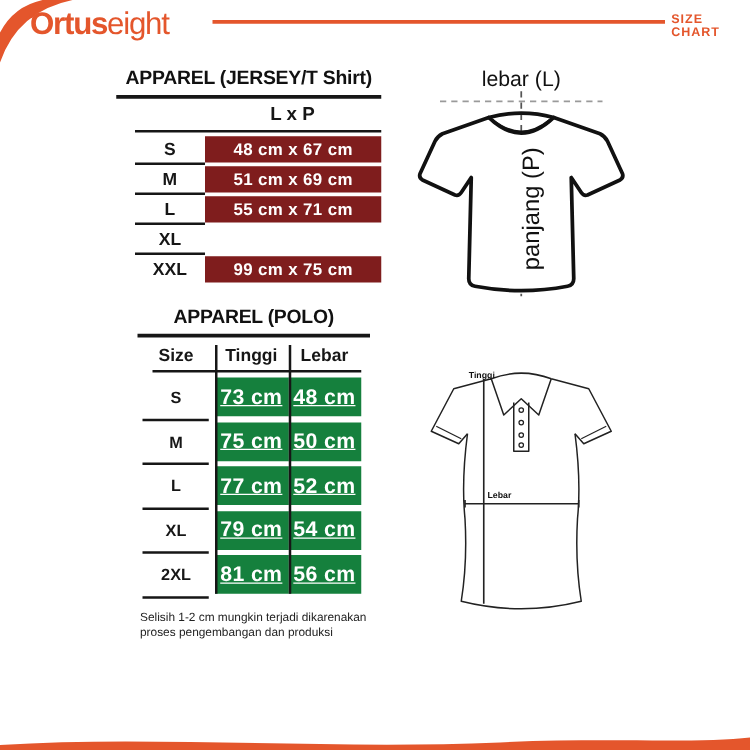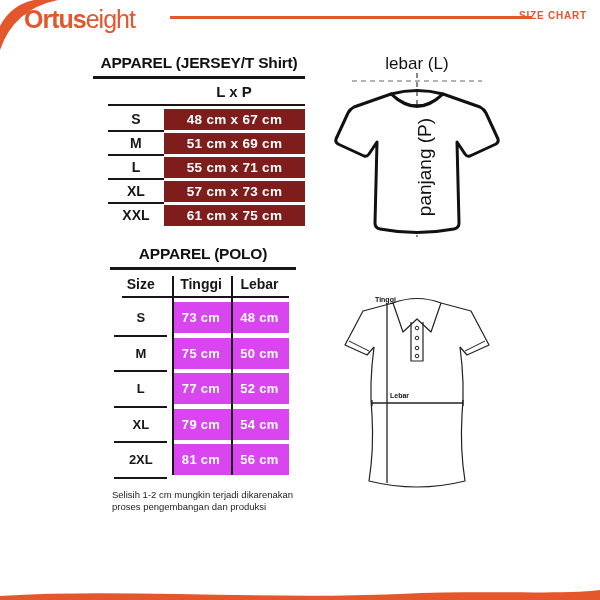--- a/index.html
+++ b/index.html
@@ -7,21 +7,21 @@
   body {
     position:relative; background:#ffffff; overflow:hidden;
     font-family:"Liberation Sans", sans-serif; color:#161616;
   }
   
   .logo { position:absolute; left:24px; top:5px; color:#E4562C; letter-spacing:-1px; font-size:25px; white-space:nowrap; }
   .logo .bold { font-weight:700; }
   .logo .light { font-weight:400; }
   .flame { position:absolute; left:-2px; top:-4px; }
   .header-rule { position:absolute; left:170px; top:16px; width:362px; height:2.5px; background:#E4562C; }
-  .size-chart-label { position:absolute; left:519px; top:10px; font-size:10px; font-weight:700; letter-spacing:0.8px; color:#E4562C; }
+  .size-chart-label { position:absolute; left:537px; top:10px; font-size:10px; font-weight:700; letter-spacing:0.8px; color:#E4562C; }
 
   
   .jersey { position:absolute; left:93px; top:54px; width:212px; }
   .tbl-title { text-align:center; font-size:15.5px; font-weight:700; color:#111; letter-spacing:-0.2px; }
   .title-rule { margin-top:4px; height:2.5px; background:#161616; }
   .jersey .hdr { position:relative; height:27px; }
   .jersey .hdr .lxp { position:absolute; left:33%; width:67%; top:4px; text-align:center; font-size:15px; font-weight:700; }
   .jersey .hdr .hdr-rule { position:absolute; bottom:0; left:7%; width:93%; height:2px; background:#161616; }
   .j-row { display:flex; height:21px; margin-top:3px; }
   .j-row .size-cell { margin-left:7%; width:26.5%; display:flex; align-items:center; justify-content:center;
@@ -37,22 +37,22 @@
   .vline { position:absolute; top:6px; bottom:0; width:2px; background:#161616; }
   .vline.v1 { left:34.5%; } .vline.v2 { left:67.5%; }
   .polo .hdr { position:relative; display:flex; height:28px; }
   .polo .hdr span { display:flex; align-items:center; justify-content:center; font-size:14px; font-weight:700; }
   .polo .hdr .c1 { width:34.5%; } .polo .hdr .c2 { width:33%; } .polo .hdr .c3 { width:32.5%; }
   .polo .hdr .hdr-rule { position:absolute; bottom:0; left:7%; width:93%; height:2px; background:#161616; }
   .p-row { display:flex; height:31px; margin-top:4.5px; }
   .p-row .size-cell { width:34.5%; display:flex; align-items:center; justify-content:center;
       font-size:13px; font-weight:700; position:relative; }
   .p-row .size-cell::after { content:""; position:absolute; left:7%; right:8%; bottom:-3.5px; height:2px; background:#161616; }
-  .p-row .g { background:#d946ef; color:#fff; display:flex; align-items:center; justify-content:center;
-      font-size:13px; font-weight:700; letter-spacing:0.3px; }
+  .p-row .g { background:#15803d; color:#fff; display:flex; align-items:center; justify-content:center;
+      font-size:17px; font-weight:700; letter-spacing:0.3px;text-decoration:underline; }
   .p-row .c2 { width:33%; } .p-row .c3 { width:32.5%; }
 
   
   .footnote { position:absolute; left:112px; top:489px; font-size:9.5px; line-height:12px; color:#222; }
 
   
   .tee-svg { position:absolute; left:330px; top:45px; }
   .polo-svg { position:absolute; left:335px; top:285px; }
   svg text { font-family:"Liberation Sans", sans-serif; }
 
@@ -90,25 +90,24 @@
   <div class="j-row">
     <div class="size-cell">M</div>
     <div class="val-cell">51 cm x 69 cm</div>
   </div>
   <div class="j-row">
     <div class="size-cell">L</div>
     <div class="val-cell">55 cm x 71 cm</div>
   </div>
   <div class="j-row">
     <div class="size-cell">XL</div>
-    <div class="val-cell">57 cm x 73 cm</div>
   </div>
   <div class="j-row">
     <div class="size-cell">XXL</div>
-    <div class="val-cell">61 cm x 75 cm</div>
+    <div class="val-cell">99 cm x 75 cm</div>
   </div>
 </div>
 
 <div class="polo">
   <div class="tbl-title">APPAREL (POLO)</div>
   <div class="title-rule"></div>
   <div class="polo-grid">
     <div class="vline v1"></div>
     <div class="vline v2"></div>
     <div class="hdr">

